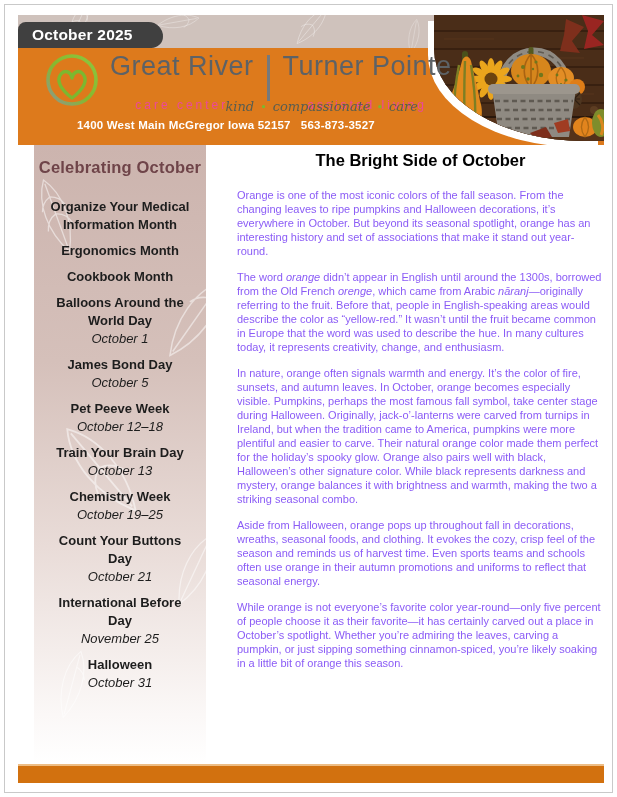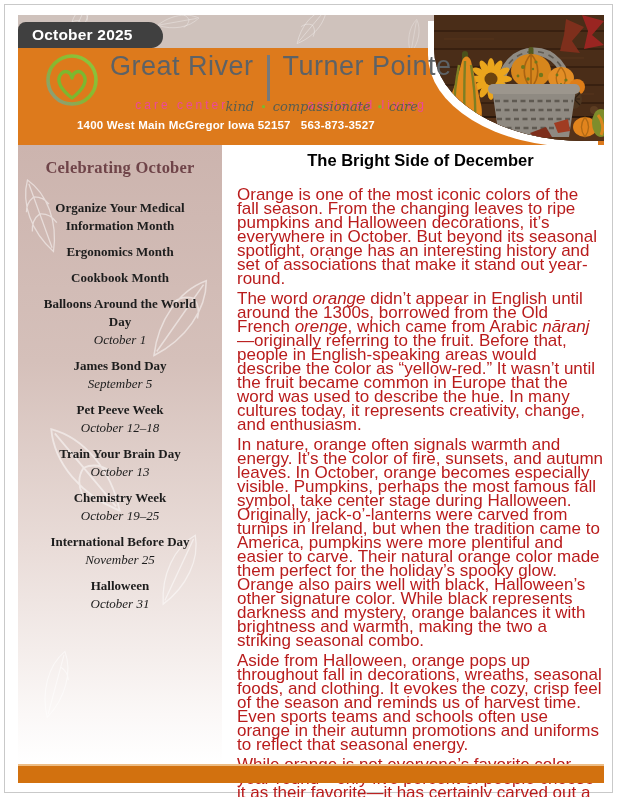--- a/index.html
+++ b/index.html
@@ -37,38 +37,37 @@
     font-family:"DejaVu Serif", serif;font-style:italic;font-size:13px;color:#585d50;
   }
   .tagline .dot{color:#7cb82f;font-style:normal;padding:0 6px;font-size:11px;}
   .address{
     position:absolute;left:13px;top:104px;z-index:2;
     color:#ffffff;font-weight:bold;font-size:11.5px;white-space:pre-wrap;letter-spacing:.2px;margin-left:46px;
   }
 
   
   .sidebar{
-    position:absolute;left:18px;top:145px;width:204px;height:619px;overflow:hidden;
+    position:absolute;left:34px;top:145px;width:172px;height:619px;overflow:hidden;
     background:linear-gradient(180deg,#ccb4ae 0%,#d5c0ba 35%,#e9dcd8 65%,#fbf8f7 92%,#ffffff 100%);
-    font-family:Liberation Serif, serif;
   }
   .sidebar-heading{
     padding-top:13px;text-align:center;font-size:16.5px;font-weight:bold;color:#6f4449;
     position:relative;z-index:1;letter-spacing:.2px;
   }
   .events{margin-top:21px;padding:0 14px;position:relative;z-index:1;}
   .event{text-align:center;margin-bottom:8px;font-size:13px;line-height:18px;color:#1d1d1d;}
   .ev-name{font-weight:bold;}
   .ev-date{font-style:italic;}
   .deco{position:absolute;left:0;top:0;z-index:0;}
 
   
   .main{position:absolute;left:237px;top:149px;width:367px;}
   .article-title{font-size:16.5px;font-weight:bold;text-align:center;color:#000;margin:2px 0 18px 0;}
-  .main p{font-size:17px;line-height:14px;margin:0 0 6px 0;color:#b91c1c;}
+  .main p{font-size:11px;line-height:14px;margin:12px 0 6px 0;color:#8b5cf6;}
 
   
   .footer-bar{
     position:absolute;left:18px;top:764px;width:586px;height:17px;
     background:#d2710f;border-top:2px solid #edbd85;
   }
 </style>
 </head>
 <body>
 
@@ -266,47 +265,51 @@
     <div class="event">
         <div class="ev-name">Cookbook Month</div>
         <div class="ev-date"></div>
       </div>
     <div class="event">
         <div class="ev-name">Balloons Around the World Day</div>
         <div class="ev-date">October 1</div>
       </div>
     <div class="event">
         <div class="ev-name">James Bond Day</div>
-        <div class="ev-date">September 5</div>
+        <div class="ev-date">October 5</div>
       </div>
     <div class="event">
         <div class="ev-name">Pet Peeve Week</div>
         <div class="ev-date">October 12–18</div>
       </div>
     <div class="event">
         <div class="ev-name">Train Your Brain Day</div>
         <div class="ev-date">October 13</div>
       </div>
     <div class="event">
         <div class="ev-name">Chemistry Week</div>
         <div class="ev-date">October 19–25</div>
       </div>
     <div class="event">
+        <div class="ev-name">Count Your Buttons Day</div>
+        <div class="ev-date">October 21</div>
+      </div>
+    <div class="event">
         <div class="ev-name">International Before Day</div>
         <div class="ev-date">November 25</div>
       </div>
     <div class="event">
         <div class="ev-name">Halloween</div>
         <div class="ev-date">October 31</div>
       </div>
   </div>
 </div>
 
 <div class="main">
-  <div class="article-title">The Bright Side of December</div>
+  <div class="article-title">The Bright Side of October</div>
   <p>Orange is one of the most iconic colors of the fall season. From the changing leaves to ripe pumpkins and Halloween decorations, it’s everywhere in October. But beyond its seasonal spotlight, orange has an interesting history and set of associations that make it stand out year-round.</p>
   <p>The word <em>orange</em> didn’t appear in English until around the 1300s, borrowed from the Old French <em>orenge</em>, which came from Arabic <em>nāranj</em>—originally referring to the fruit. Before that, people in English-speaking areas would describe the color as “yellow-red.” It wasn’t until the fruit became common in Europe that the word was used to describe the hue. In many cultures today, it represents creativity, change, and enthusiasm.</p>
   <p>In nature, orange often signals warmth and energy. It’s the color of fire, sunsets, and autumn leaves. In October, orange becomes especially visible. Pumpkins, perhaps the most famous fall symbol, take center stage during Halloween. Originally, jack-o’-lanterns were carved from turnips in Ireland, but when the tradition came to America, pumpkins were more plentiful and easier to carve. Their natural orange color made them perfect for the holiday’s spooky glow. Orange also pairs well with black, Halloween’s other signature color. While black represents darkness and mystery, orange balances it with brightness and warmth, making the two a striking seasonal combo.</p>
   <p>Aside from Halloween, orange pops up throughout fall in decorations, wreaths, seasonal foods, and clothing. It evokes the cozy, crisp feel of the season and reminds us of harvest time. Even sports teams and schools often use orange in their autumn promotions and uniforms to reflect that seasonal energy.</p>
   <p>While orange is not everyone’s favorite color year-round—only five percent of people choose it as their favorite—it has certainly carved out a place in October’s spotlight. Whether you’re admiring the leaves, carving a pumpkin, or just sipping something cinnamon-spiced, you’re likely soaking in a little bit of orange this season.</p>
 </div>
 
 <div class="footer-bar"></div>
 
 </body></html>

